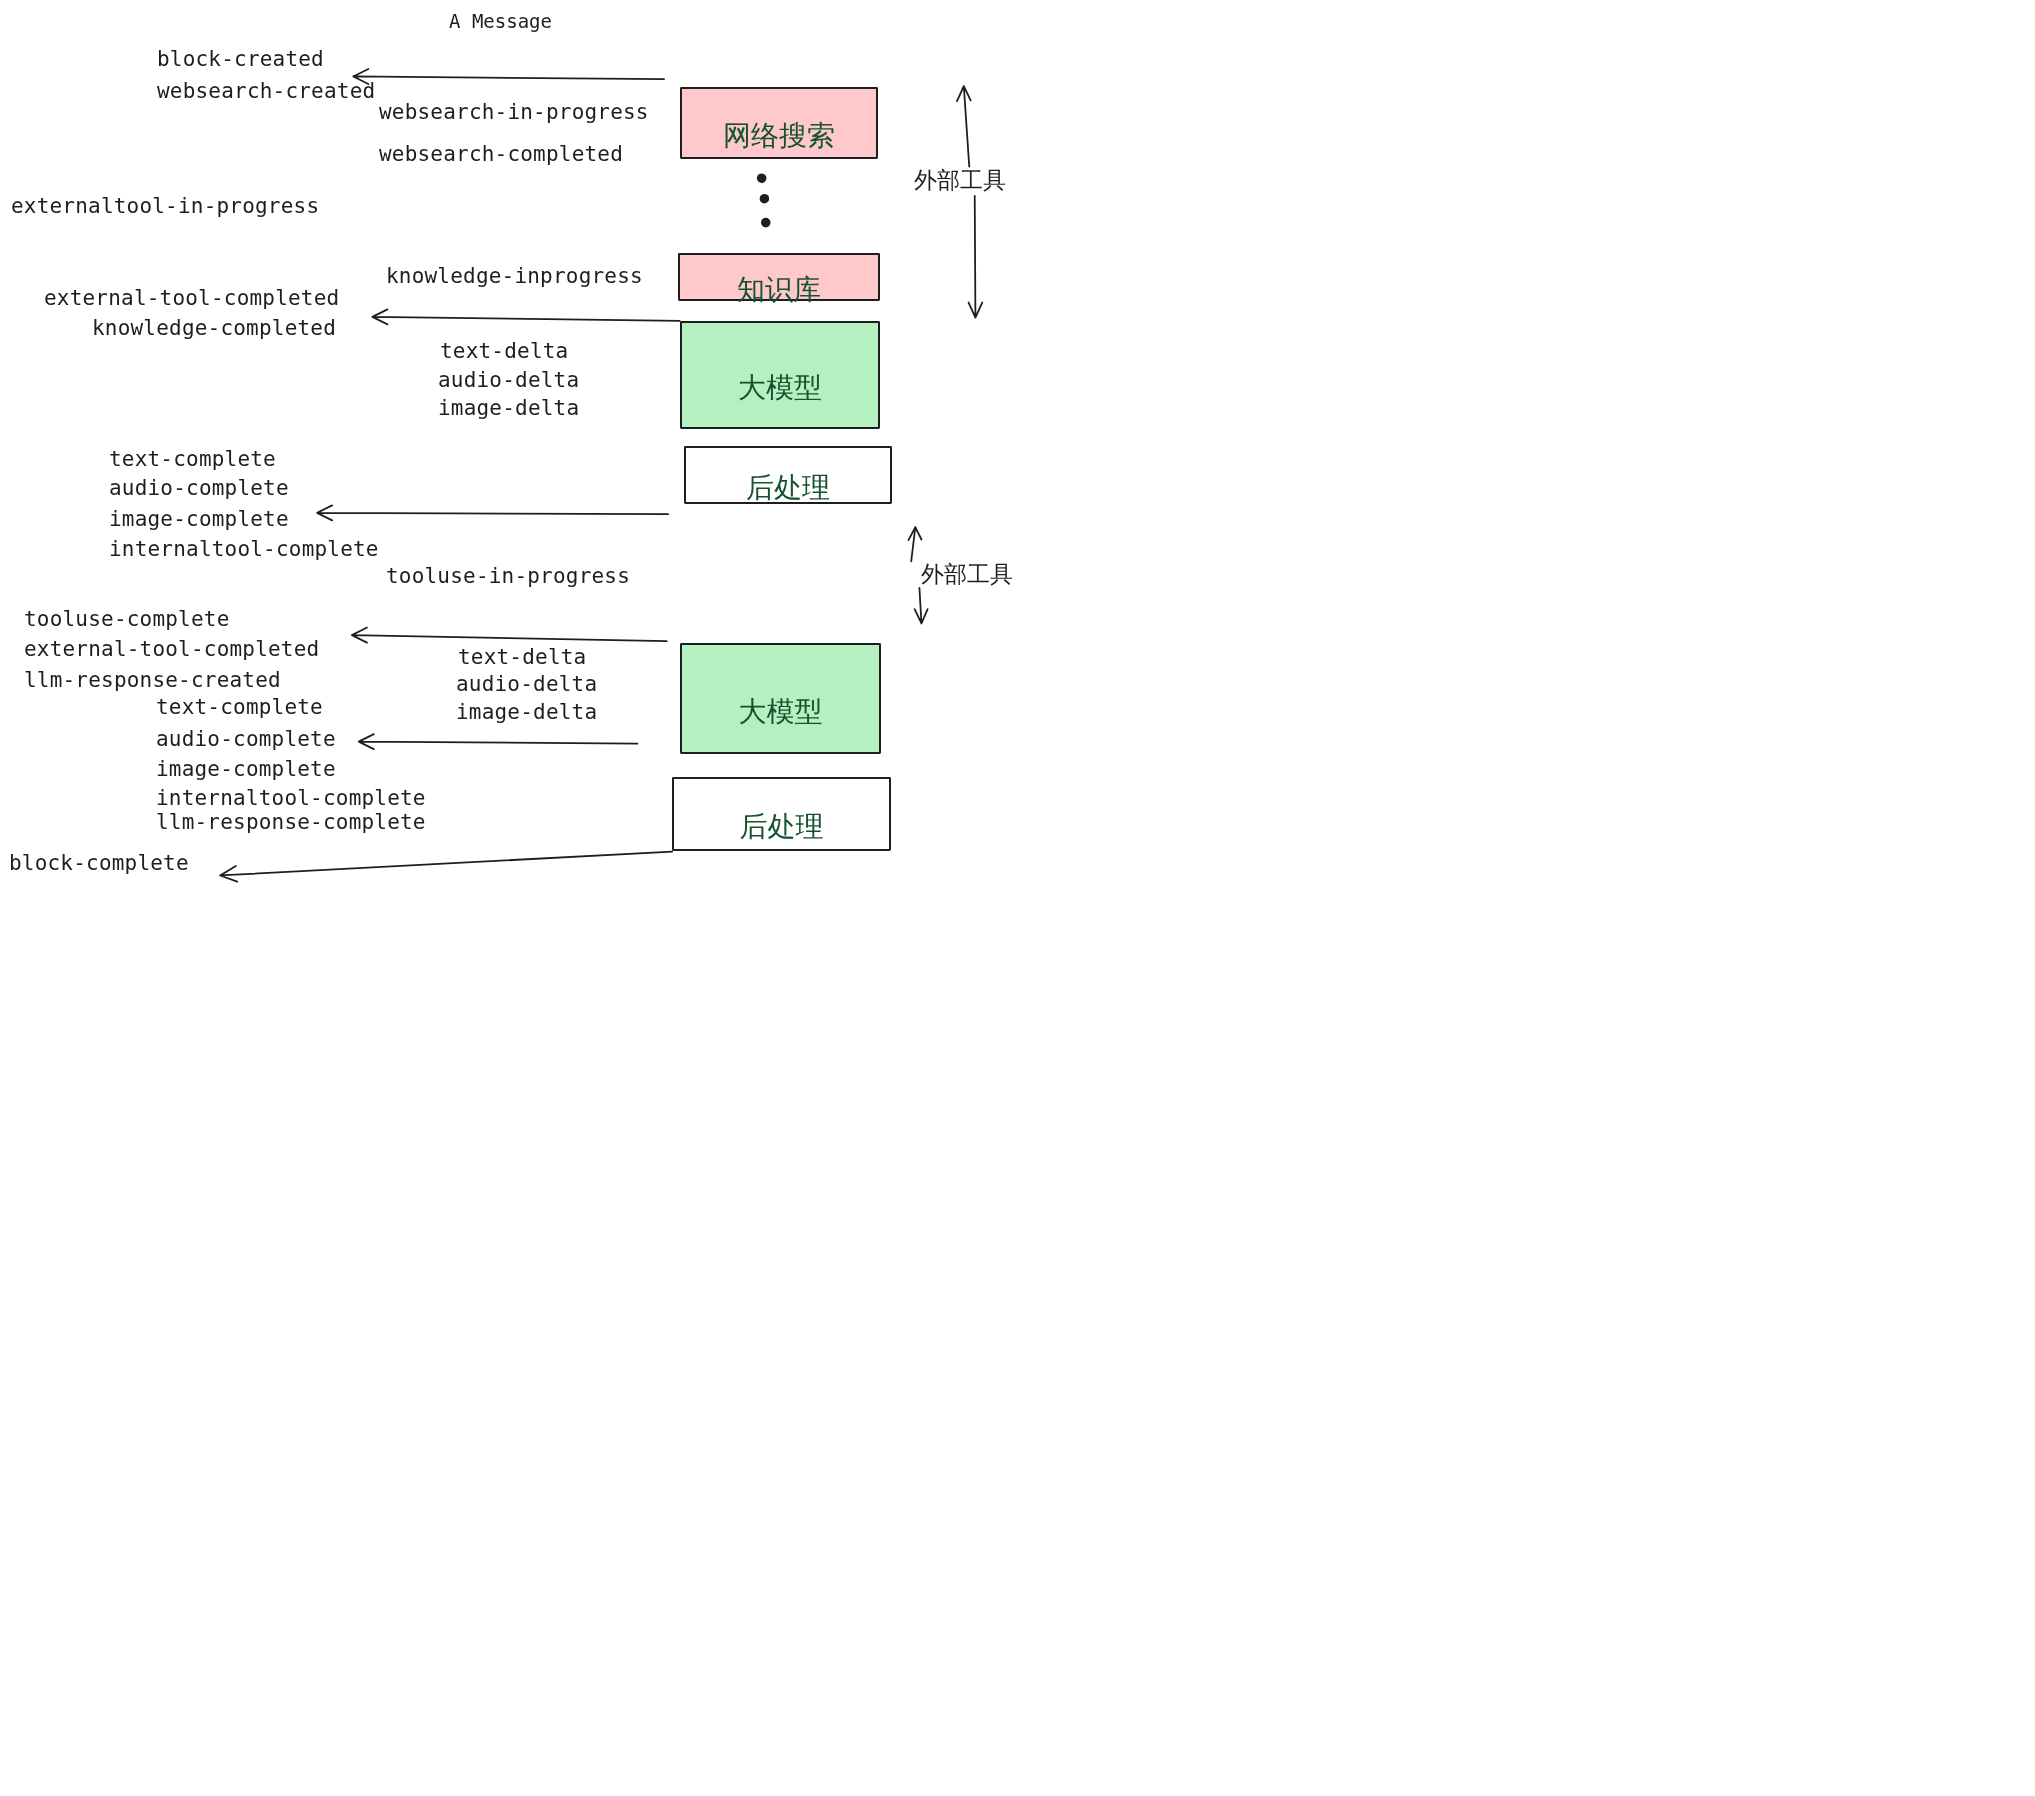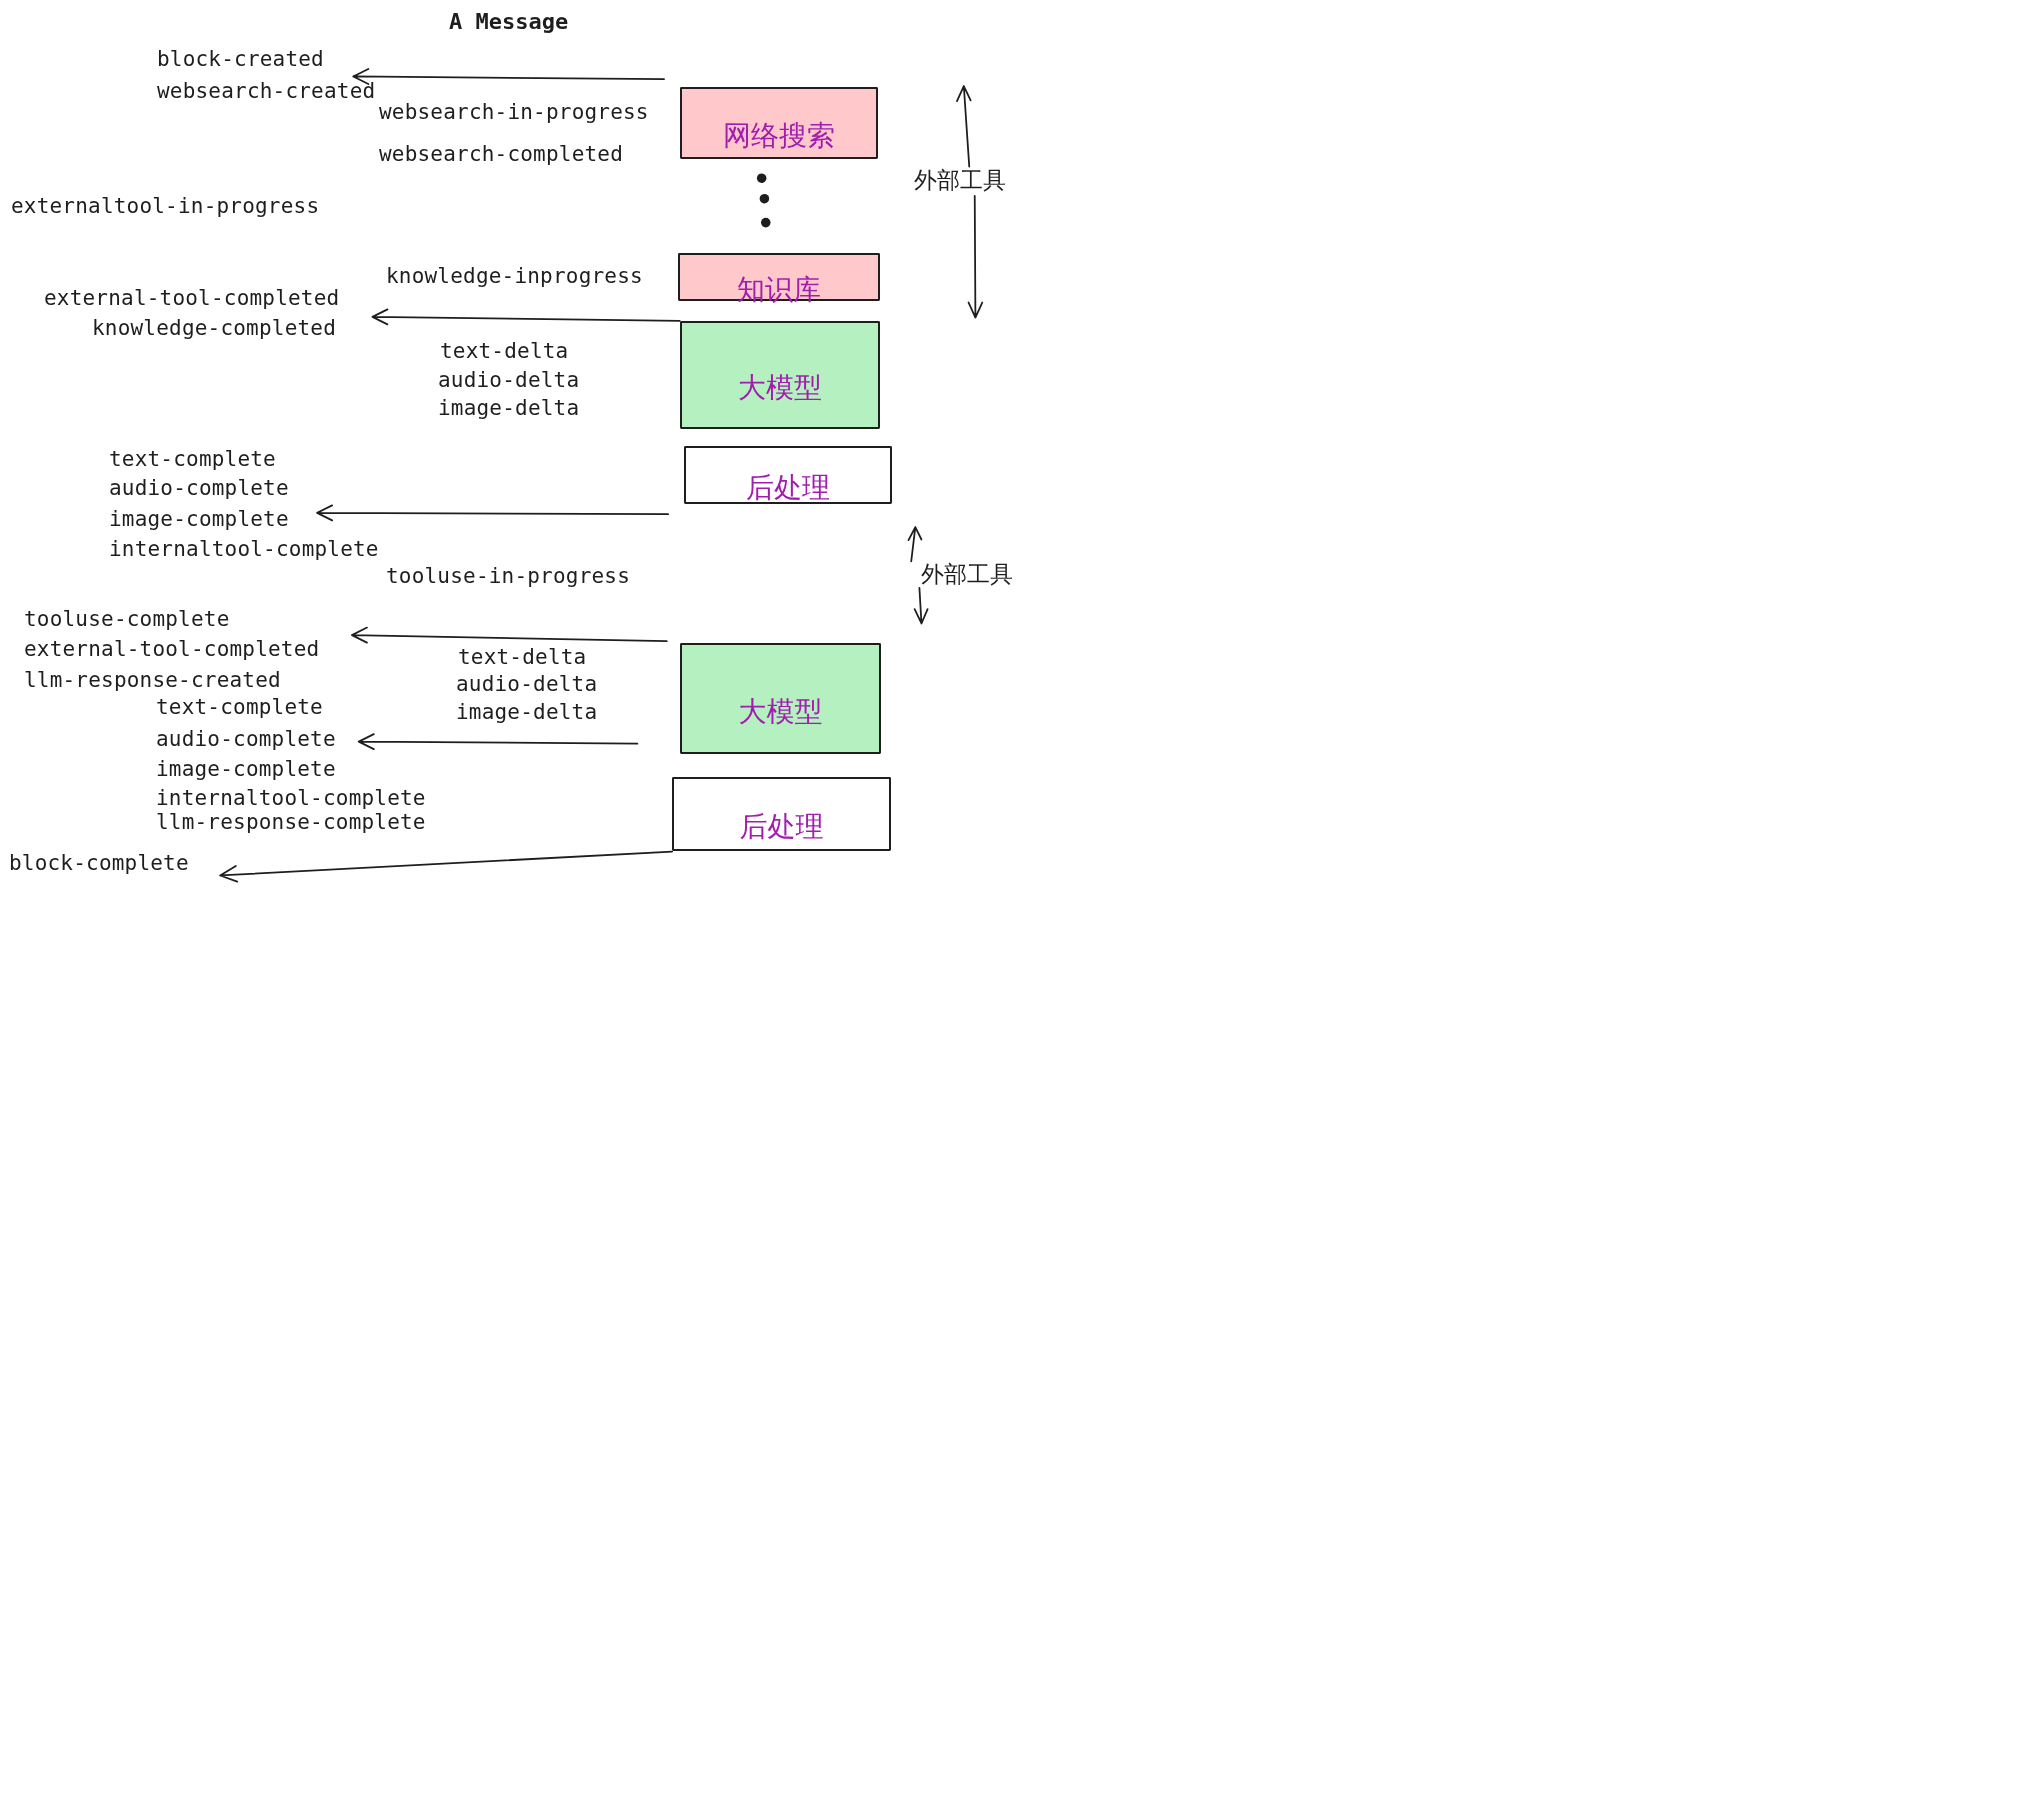--- a/index.html
+++ b/index.html
@@ -6,42 +6,42 @@
   .canvas{
     position:relative;
     width:1018px;height:898px;
     background:#ffffff;
     font-family:"DejaVu Sans Mono", monospace;
     color:#1e1e1e;
     overflow:hidden;
   }
   .title{
     position:absolute;
-    font-size:22px;font-weight:bold;
+    font-size:19px;font-weight:normal;
     white-space:nowrap;
     transform:translateY(-50%);
   }
   .event{
     position:absolute;
     font-size:21px;
     white-space:nowrap;
     transform:translateY(-50%);
     letter-spacing:0.2px;
   }
   .box{
     position:absolute;
     border:2px solid #1e1e1e;
     border-radius:1.4px;
     display:flex;align-items:center;justify-content:center;
     box-sizing:border-box;
   }
   .box .label{
     font-family:"DejaVu Sans","Liberation Sans",sans-serif;
     font-size:28px;
-    color:#a21caf;
+    color:#14532d;
     white-space:nowrap;
     margin-top:26px;
   }
   .box .label.latin{
     font-family:"DejaVu Sans Mono",monospace;
     font-size:27px;font-weight:bold;
   }
   .side-label{
     position:absolute;
     font-family:"DejaVu Sans","Liberation Sans",sans-serif;

